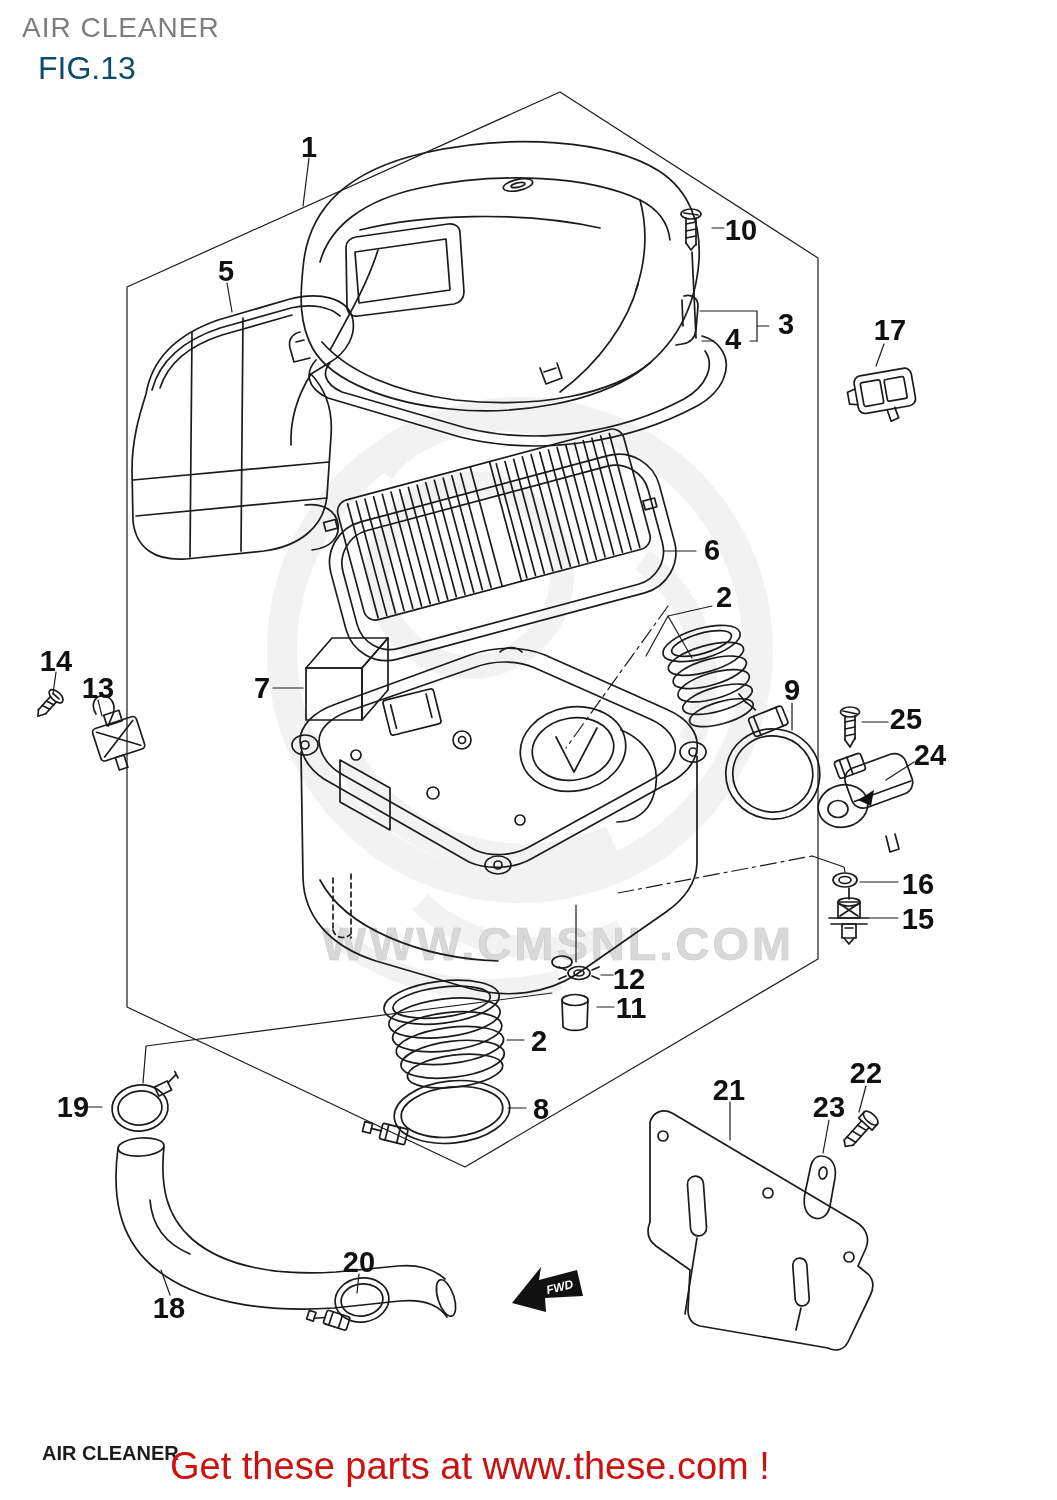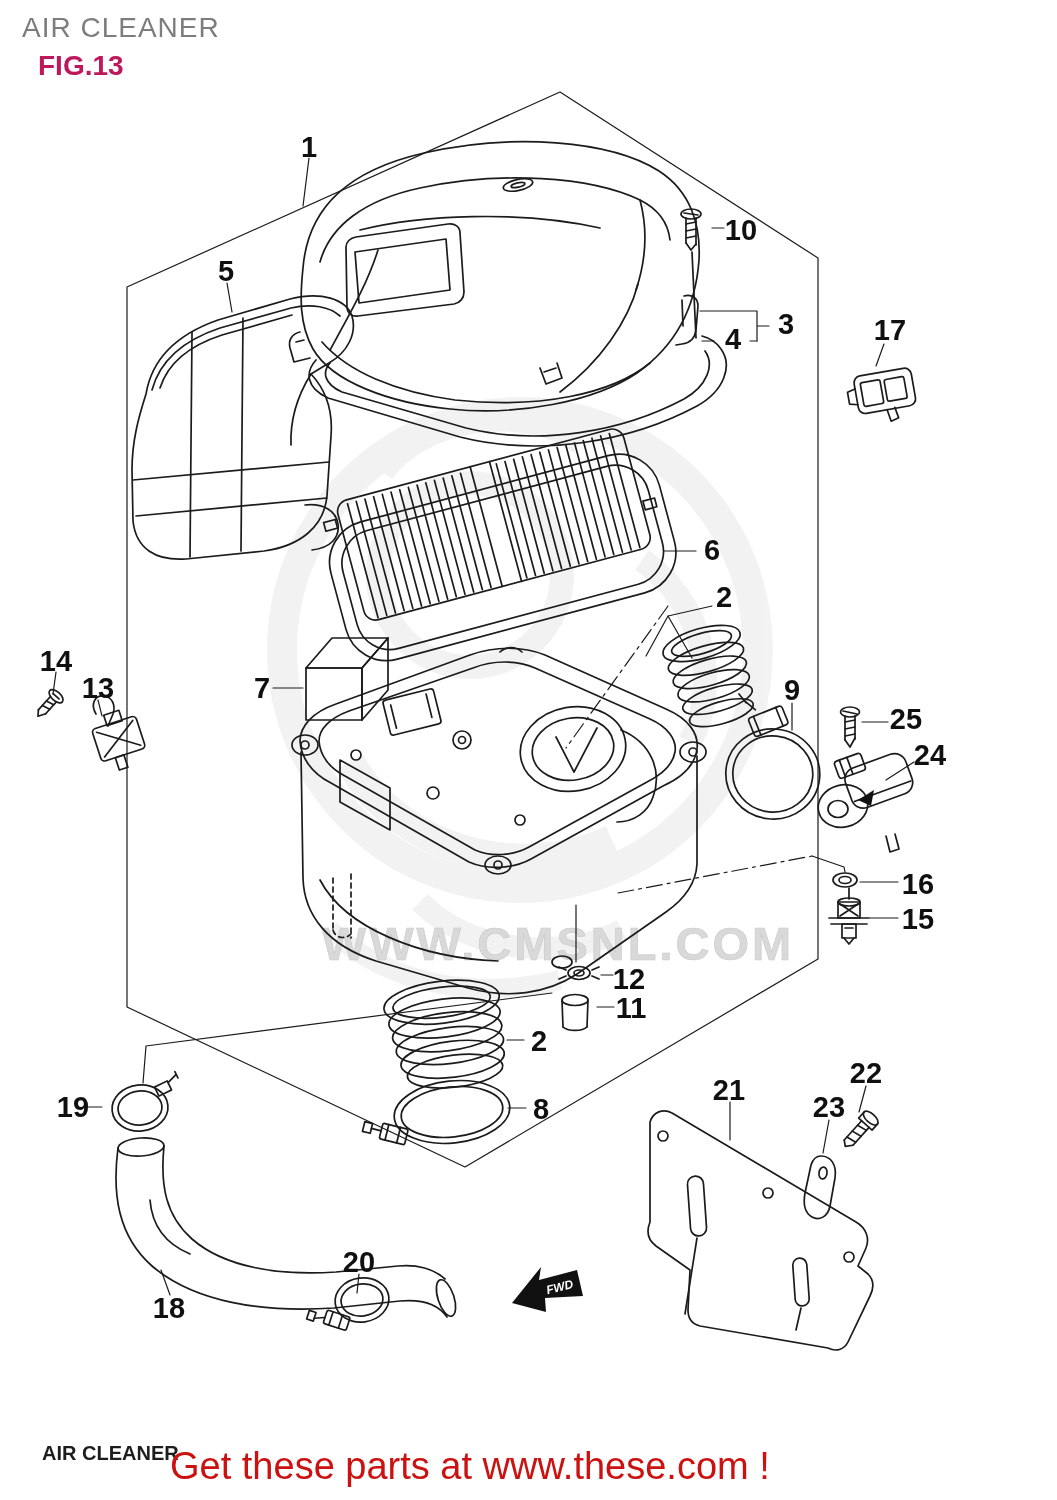--- a/index.html
+++ b/index.html
@@ -1,21 +1,21 @@
 <!DOCTYPE html>
 <html><head>
 <meta charset="utf-8">
 <style>
   html,body{margin:0;padding:0;background:#fff;}
   .page{position:relative;width:1057px;height:1500px;background:#fff;overflow:hidden;
         font-family:"Liberation Sans", sans-serif;}
   .diagram{position:absolute;left:0;top:0;}
   .fiche-title{position:absolute;left:22px;top:12px;font-size:28px;font-weight:500;
                color:#7d7d7d;letter-spacing:1px;}
-  .fig-num{position:absolute;left:38px;top:50px;font-size:28px;font-weight:bold;color:#be185d;}
+  .fig-num{position:absolute;left:38px;top:50px;font-size:32px;font-weight:normal;color:#0c4a6e;}
   .model-code{position:absolute;left:42px;top:1408px;font-size:22px;font-weight:700;color:#1d1d1d;}
   .fig-title-bottom{position:absolute;left:42px;top:1442px;font-size:20px;font-weight:700;color:#1d1d1d;}
   .promo{position:absolute;left:170px;top:1445px;font-size:38px;color:#cc1111;}
   
   .art path,.art rect,.art ellipse,.art circle,.art line,.art polyline{
       fill:none;stroke:#1b1b1b;stroke-width:1.7;stroke-linecap:round;stroke-linejoin:round;}
   .thin path,.thin line,.thin polyline{stroke-width:1.2;}
   .callout{font-family:"Liberation Sans",sans-serif;font-size:29px;font-weight:bold;
            fill:#101010;text-anchor:middle;}
   .wm-text{font-family:"Liberation Sans",sans-serif;font-size:47px;font-weight:bold;

